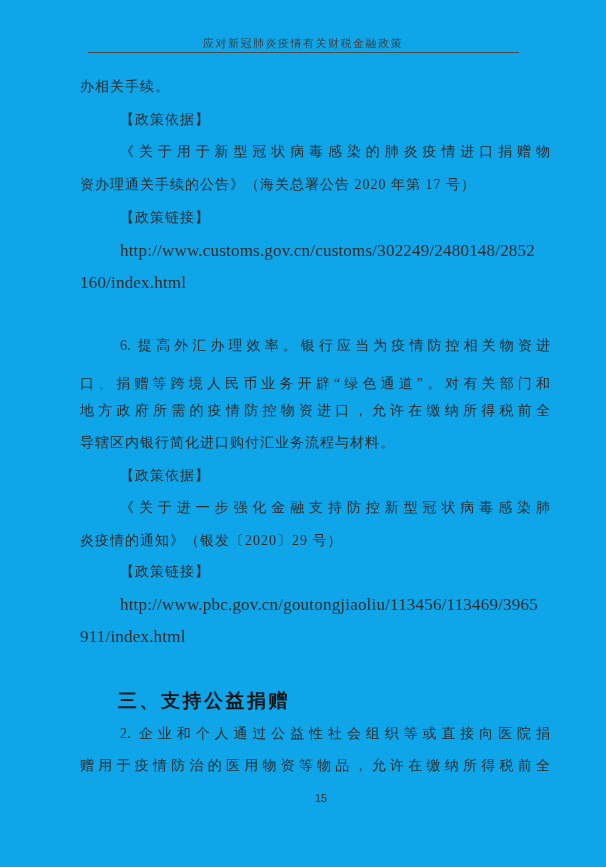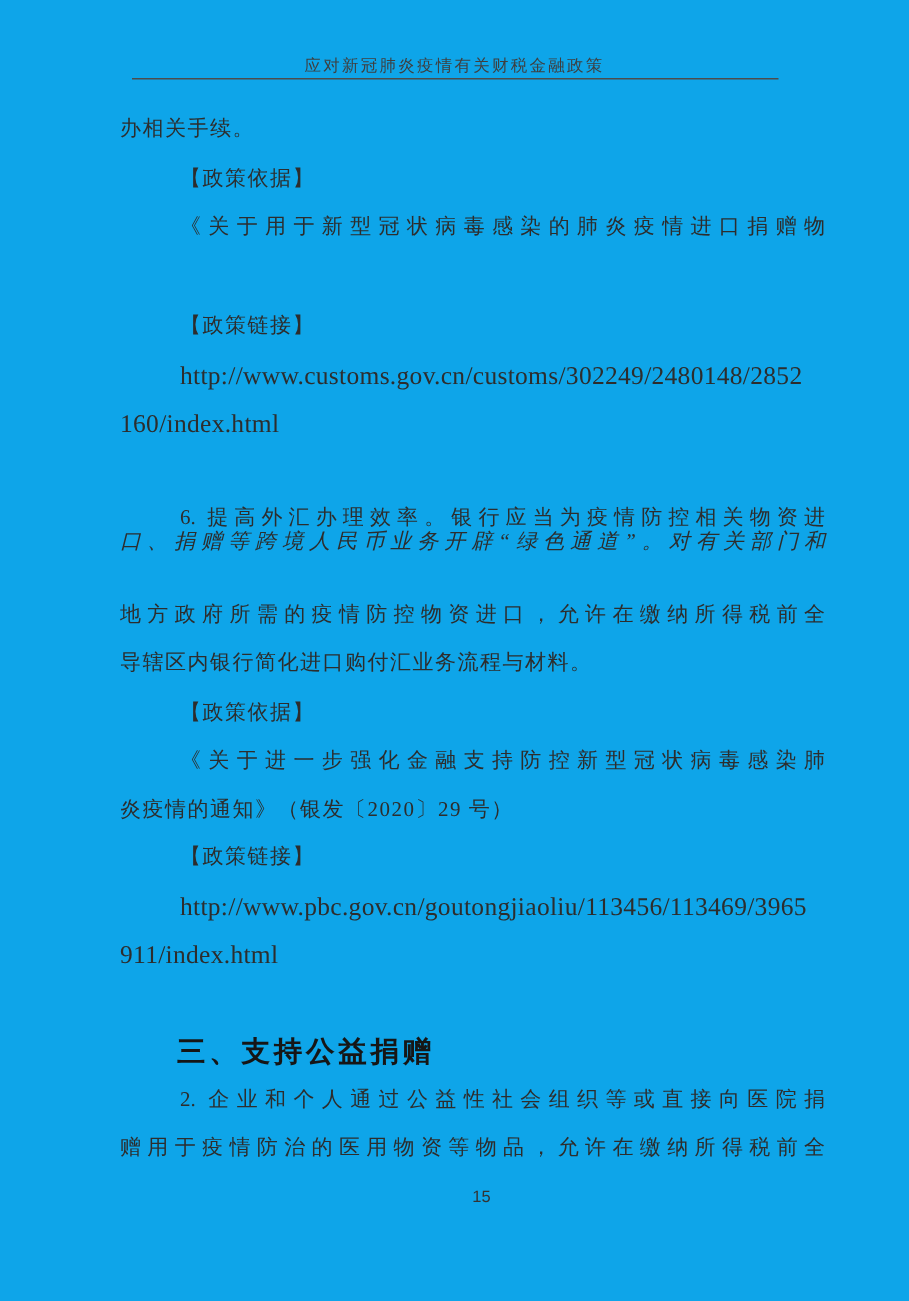--- a/index.html
+++ b/index.html
@@ -82,26 +82,27 @@
 <body>
 
 <div class="page">
 
   <div class="running-header">应对新冠肺炎疫情有关财税金融政策</div>
   <div class="header-rule"></div>
 
   <div class="ln" style="top:76px;">办相关手续。</div>
   <div class="ln ind" style="top:109px;">【政策依据】</div>
   <div class="ln ind just" style="top:141px;">《关于用于新型冠状病毒感染的肺炎疫情进口捐赠物</div>
+  <div class="ln" style="top:174px;">资办理通关手续的公告》（海关总署公告 2020 年第 17 号）</div>
   <div class="ln ind" style="top:207px;">【政策链接】</div>
   <div class="ln ind url" style="top:240px;">http://www.customs.gov.cn/customs/302249/2480148/2852</div>
   <div class="ln url" style="top:272px;">160/index.html</div>
 
   <div class="ln ind just" style="top:335px;">6. 提高外汇办理效率。银行应当为疫情防控相关物资进</div>
-  <div class="ln just" style="top:351px;font-style:italic;">口、捐赠等跨境人民币业务开辟“绿色通道”。对有关部门和</div>
+  <div class="ln just" style="top:373px;">口、捐赠等跨境人民币业务开辟“绿色通道”。对有关部门和</div>
   <div class="ln just" style="top:400px;">地方政府所需的疫情防控物资进口，允许在缴纳所得税前全</div>
   <div class="ln" style="top:432px;">导辖区内银行简化进口购付汇业务流程与材料。</div>
   <div class="ln ind" style="top:465px;">【政策依据】</div>
   <div class="ln ind just" style="top:497px;">《关于进一步强化金融支持防控新型冠状病毒感染肺</div>
   <div class="ln" style="top:530px;">炎疫情的通知》（银发〔2020〕29 号）</div>
   <div class="ln ind" style="top:561px;">【政策链接】</div>
   <div class="ln ind url" style="top:594px;">http://www.pbc.gov.cn/goutongjiaoliu/113456/113469/3965</div>
   <div class="ln url" style="top:626px;">911/index.html</div>
 
   <div class="heading" style="top:688px;">三、支持公益捐赠</div>

